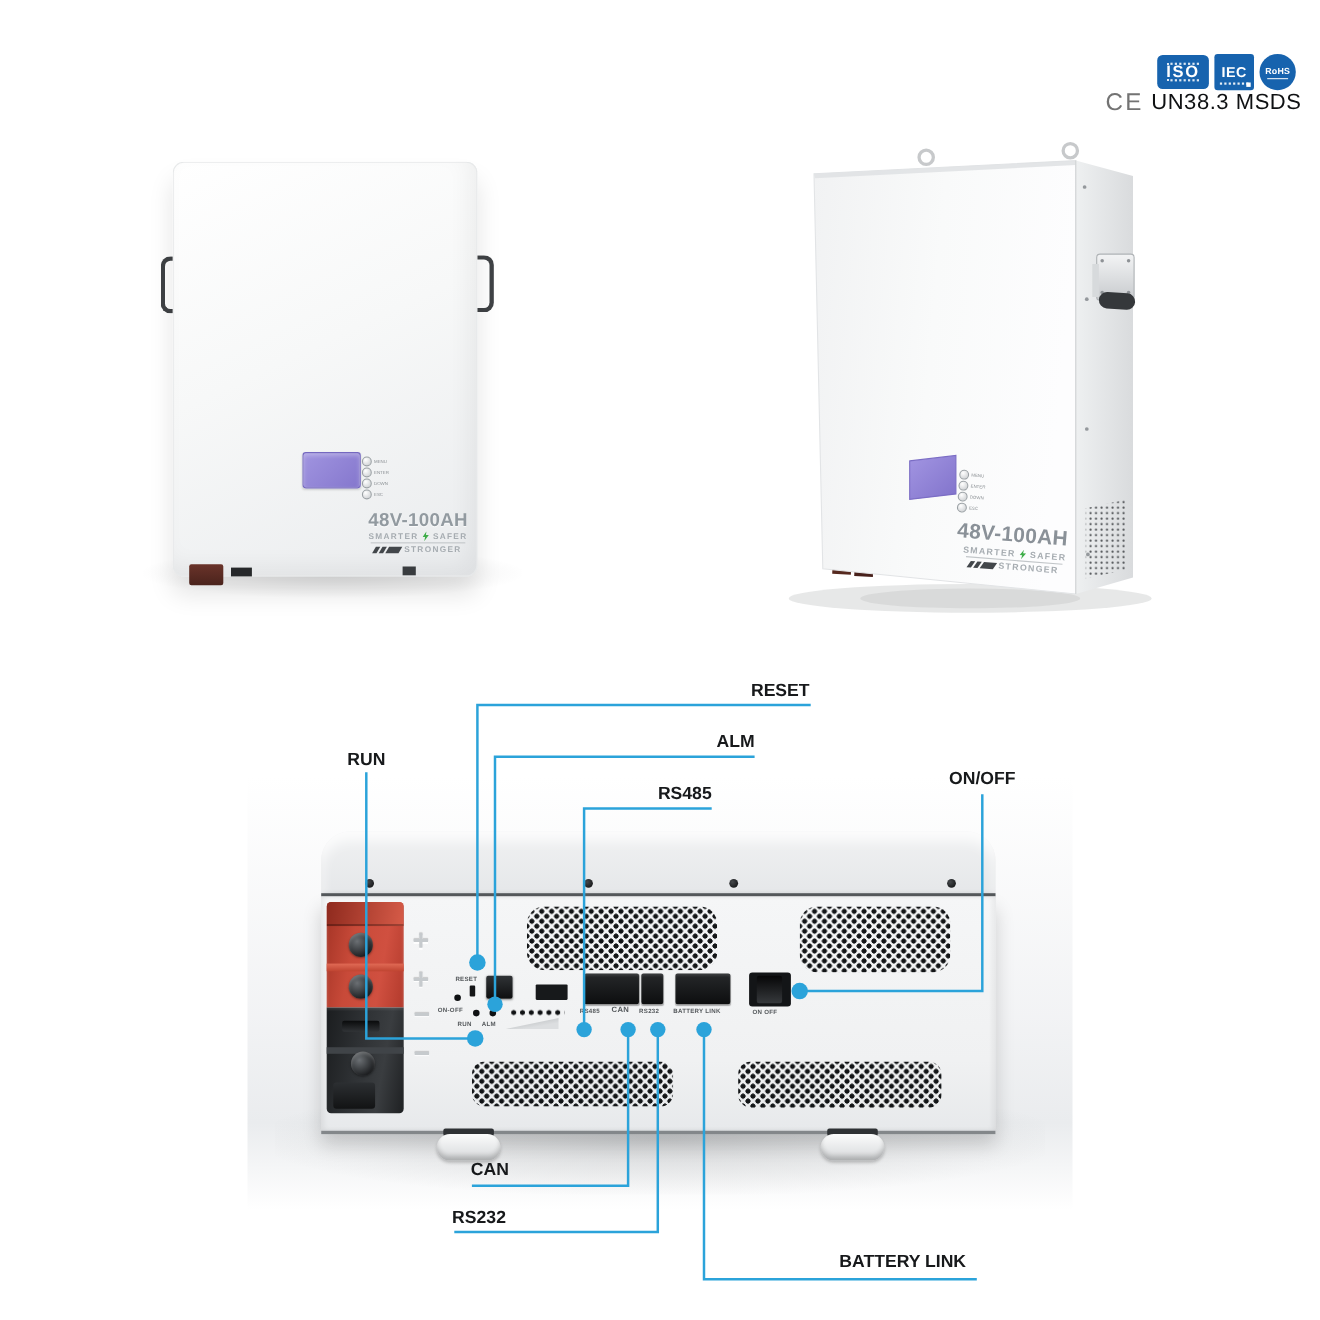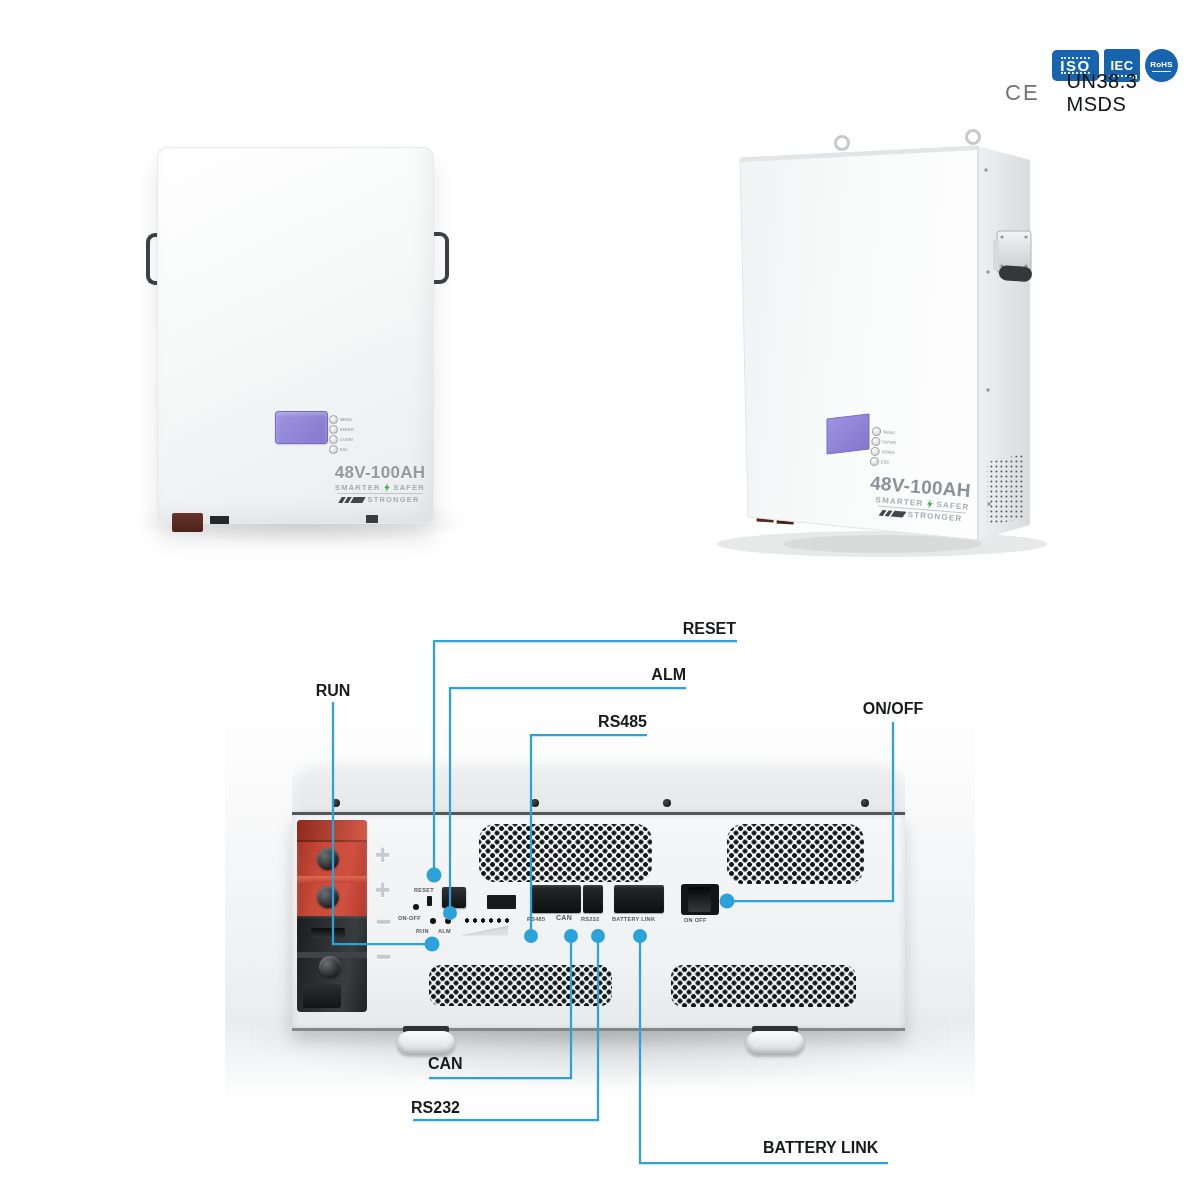--- a/index.html
+++ b/index.html
@@ -15,21 +15,21 @@
   .badge-iso .t{font-size:15px;font-weight:bold;letter-spacing:1.5px;line-height:13px;}
   .badge-iec{left:1104px;top:49px;width:36px;height:33px;border-radius:3px;position:absolute;}
   .badge-iec .t{font-size:13px;font-weight:bold;letter-spacing:.5px;line-height:15px;margin-top:4px;}
   .badge-iec .dots{width:70%;border-top:2px dotted rgba(255,255,255,.9);margin-top:2px;}
   .badge-iec .corner{position:absolute;right:3px;bottom:3px;width:4px;height:4px;background:#fff;}
   .badge-rohs{left:1145px;top:49px;width:33px;height:33px;border-radius:50%;position:absolute;}
   .badge-rohs .t{font-size:8px;font-weight:bold;line-height:9px;letter-spacing:.2px;}
   .badge-rohs .bar{width:55%;border-top:1.5px solid rgba(255,255,255,.9);margin-top:2px;}
   .ce-row{left:1005px;top:80px;width:192px;height:26px;display:flex;align-items:center;gap:7px;}
   .ce-mark{font-size:22px;letter-spacing:2px;font-weight:normal;color:#737373;}
-  .cert-text{font-size:20px;color:#0f1113;letter-spacing:.5px;margin-left:20px;}
+  .cert-text{font-size:20px;color:#0f1113;letter-spacing:.5px;}
 
   
   .floor{background:radial-gradient(ellipse at center,rgba(55,58,61,.16) 0%,rgba(55,58,61,.05) 48%,transparent 72%);}
   .disp-btn{display:flex;align-items:center;gap:2px;height:10px;}
   .disp-btn .dot{width:7px;height:7px;border-radius:50%;border:1px solid #9aa0a4;
                  background:radial-gradient(circle at 35% 30%,#ffffff,#c7cacd);flex:0 0 auto;}
   .disp-btn .lab{font-size:8px;transform:scale(.5);transform-origin:0 50%;color:#8b9094;white-space:nowrap;}
   .model-txt{font-weight:bold;color:#929aa0;text-align:center;
              text-shadow:0 1px 1px rgba(255,255,255,.85);letter-spacing:.3px;white-space:nowrap;}
   .tagline{display:flex;flex-direction:column;}

